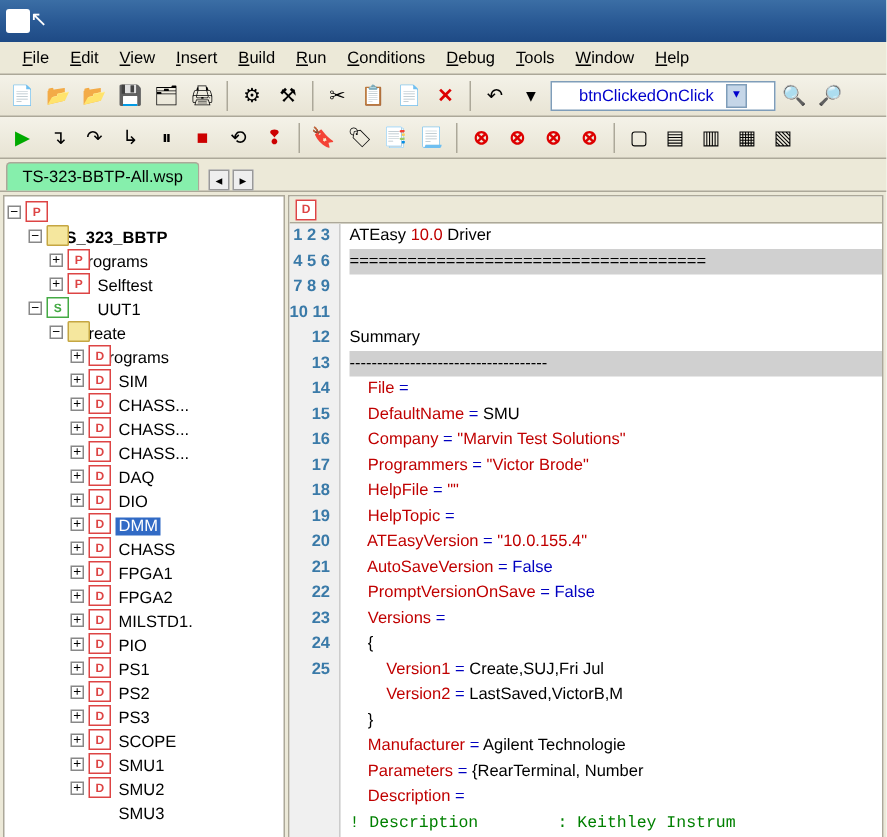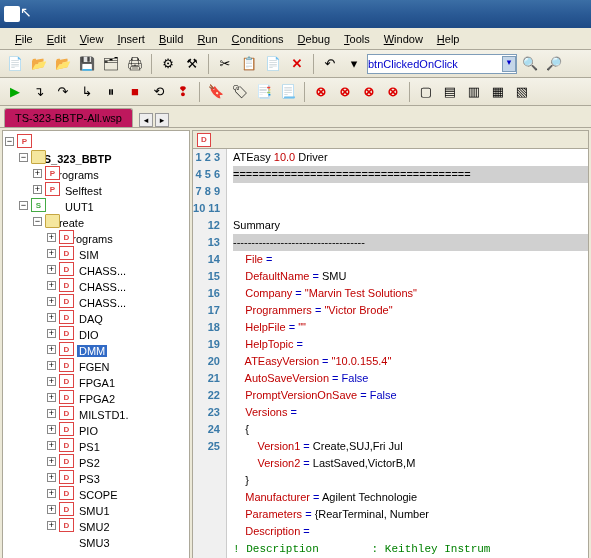--- a/index.html
+++ b/index.html
@@ -42,38 +42,38 @@
     display: flex; align-items: center; justify-content: center;
     border: 1px solid transparent;
     font-size: 13px;
   }
   .toolbar .sep { width: 1px; height: 20px; background: #aca899; margin: 0 3px; }
   .toolbar .combo {
     height: 20px; width: 150px;
     border: 1px solid #7f9db9;
     background: #fff;
     color: #0000cc;
-    padding: 1px 0;
+    padding: 1px 18px;
     display: flex;
     align-items: center;
     justify-content: space-between;
   }
   .combo-arrow { width: 14px; height: 16px; background: #c5d6e8; border: 1px solid #7f9db9; text-align: center; font-size: 9px; }
   
   .tab-bar {
     height: 22px;
     background: #ece9d8;
     display: flex;
     align-items: flex-end;
     padding-left: 4px;
     border-bottom: 1px solid #aca899;
   }
   .tab {
     padding: 3px 10px;
-    background: #be185d;
+    background: #86efac;
     border: 1px solid #aca899;
     border-bottom: none;
     border-radius: 3px 3px 0 0;
     margin-right: 2px;
     font-size: 11px;
     text-align: right;
   }
   .tab-nav { margin-left: 4px; display: flex; gap: 2px; }
   .tab-nav span { width: 14px; height: 14px; border: 1px solid #999; background: #eee; display:flex; align-items:center; justify-content:center; font-size: 9px; }
   
@@ -323,21 +323,21 @@
             <span class="lbl">DIO</span>
           </div>
           <div class="tree-node indent-3 selected">
             <span class="exp">+</span>
             <span class="ico ico-drv">D</span>
             <span class="lbl">DMM</span>
           </div>
           <div class="tree-node indent-3">
             <span class="exp">+</span>
             <span class="ico ico-drv">D</span>
-            <span class="lbl">FGEN</span>
+            <span class="lbl">CHASS</span>
           </div>
           <div class="tree-node indent-3">
             <span class="exp">+</span>
             <span class="ico ico-drv">D</span>
             <span class="lbl">FPGA1</span>
           </div>
           <div class="tree-node indent-3">
             <span class="exp">+</span>
             <span class="ico ico-drv">D</span>
             <span class="lbl">FPGA2</span>

